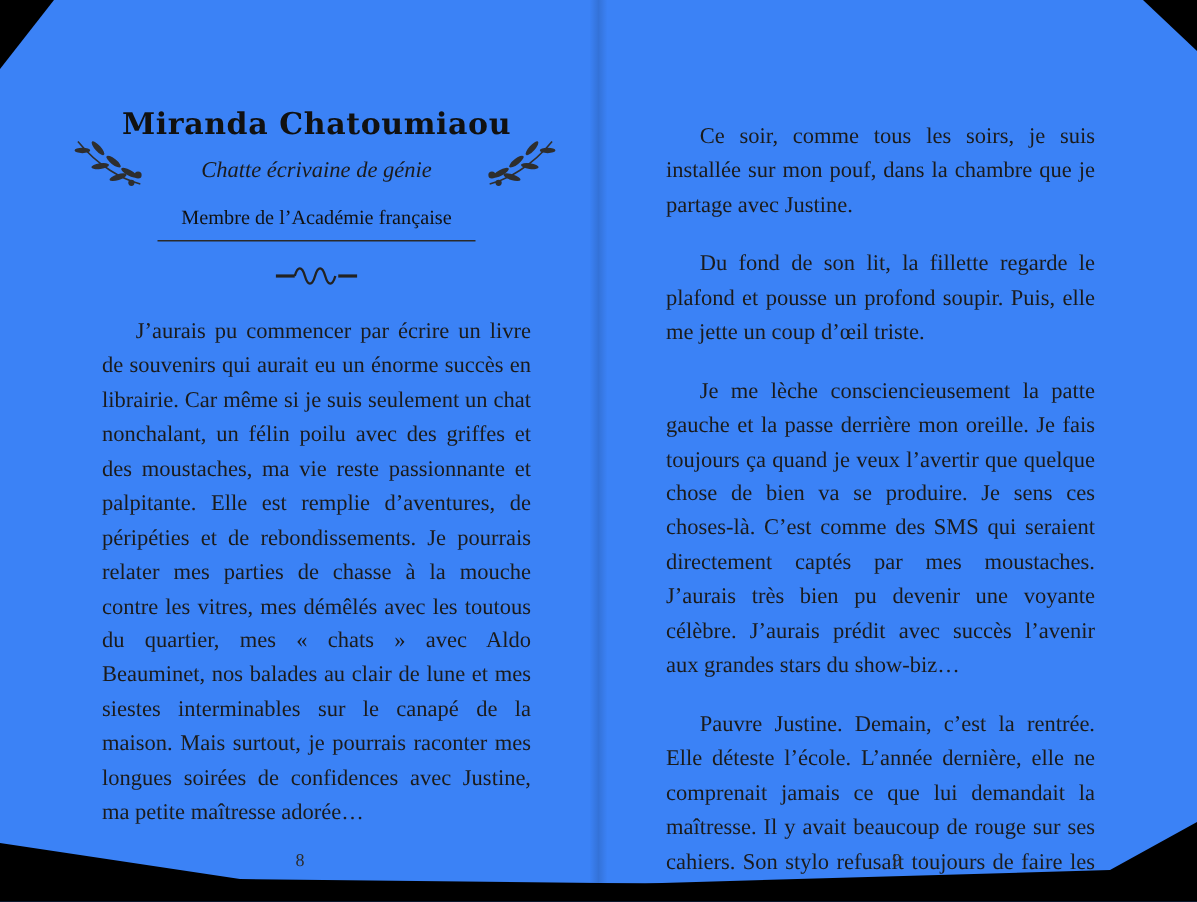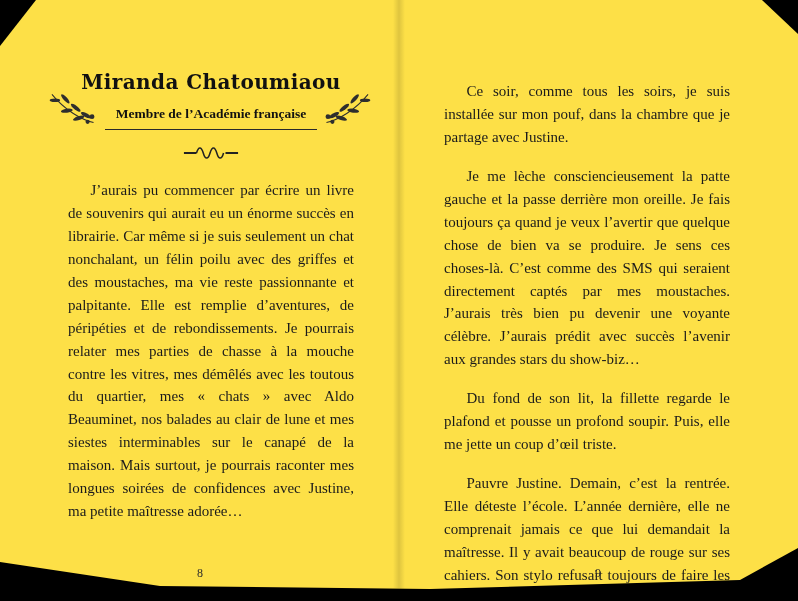--- a/index.html
+++ b/index.html
@@ -12,21 +12,21 @@
     position: relative;
     width: 798px;
     height: 601px;
     background: #000;
     overflow: hidden;
   }
   
   .spread {
     position: absolute;
     inset: 0;
-    background: #fde047;
+    background: #3b82f6;
     clip-path: polygon(
       0px 46px, 36px 0px, 762px 0px, 798px 34px,
       798px 548px, 740px 580px, 430px 589px, 160px 586px, 0px 562px
     );
   }
   .gutter {
     position: absolute;
     left: 393px;
     top: 0;
     width: 12px;
@@ -55,21 +55,21 @@
     color: #111;
   }
   .chapter-subtitle {
     font-size: 15px;
     font-style: italic;
     margin: 0 0 14px 0;
     color: #1b1b1b;
   }
   .chapter-affiliation {
     font-size: 13.5px;
-    font-weight: 700;
+    font-weight: 400;
     margin: 0 0 7px 0;
     color: #111;
   }
   .header-rule {
     width: 212px;
     height: 0;
     border-top: 1.2px solid #2a2a2a;
     margin: 0 auto 15px auto;
   }
   .branch {
@@ -137,40 +137,41 @@
           <ellipse cx="26" cy="42" rx="8" ry="2.6" transform="rotate(18 26 42)" fill="#2e2e2e"></ellipse>
           <ellipse cx="30" cy="28" rx="8" ry="2.6" transform="rotate(-38 30 28)" fill="#2e2e2e"></ellipse>
           <ellipse cx="42" cy="32" rx="8" ry="2.6" transform="rotate(8 42 32)" fill="#2e2e2e"></ellipse>
           <ellipse cx="44" cy="16" rx="8" ry="2.6" transform="rotate(-48 44 16)" fill="#2e2e2e"></ellipse>
           <ellipse cx="58" cy="18" rx="7" ry="2.4" fill="#2e2e2e"></ellipse>
           <circle cx="8" cy="40" r="3.2" fill="#2e2e2e"></circle>
           <circle cx="14" cy="47" r="2.8" fill="#2e2e2e"></circle>
         </svg>
 
         <h1 class="chapter-title">Miranda Chatoumiaou</h1>
+        <div class="chapter-subtitle">Chatte écrivaine de génie</div>
         <div class="chapter-affiliation">Membre de l’Académie française</div>
         <div class="header-rule"></div>
 
         <svg class="divider-ornament" viewBox="0 0 60 16" xmlns="http://www.w3.org/2000/svg">
           <path d="M2 8 H 15" stroke="#222" stroke-width="2.2" fill="none"></path>
           <path d="M15 8 c 2 -7 5 -7 7 0 c 2 7 5 7 7 0 c 2 -7 5 -7 7 0 c 2 7 5 7 7 0" stroke="#222" stroke-width="1.6" fill="none"></path>
           <path d="M45 8 H 58" stroke="#222" stroke-width="2.2" fill="none"></path>
         </svg>
       </div>
 
       <div class="body-text">
         <p>J’aurais pu commencer par écrire un livre de souvenirs qui aurait eu un énorme succès en librairie. Car même si je suis seulement un chat nonchalant, un félin poilu avec des griffes et des moustaches, ma vie reste passionnante et palpitante. Elle est remplie d’aventures, de péripéties et de rebondissements. Je pourrais relater mes parties de chasse à la mouche contre les vitres, mes démêlés avec les toutous du quartier, mes « chats » avec Aldo Beauminet, nos balades au clair de lune et mes siestes interminables sur le canapé de la maison. Mais surtout, je pourrais raconter mes longues soirées de confidences avec Justine, ma petite maîtresse adorée…</p>
       </div>
     </div>
 
     <div class="page page-right">
       <div class="body-text">
         <p>Ce soir, comme tous les soirs, je suis installée sur mon pouf, dans la chambre que je partage avec Justine.</p>
+        <p>Du fond de son lit, la fillette regarde le plafond et pousse un profond soupir. Puis, elle me jette un coup d’œil triste.</p>
         <p>Je me lèche consciencieusement la patte gauche et la passe derrière mon oreille. Je fais toujours ça quand je veux l’avertir que quelque chose de bien va se produire. Je sens ces choses-là. C’est comme des SMS qui seraient directement captés par mes moustaches. J’aurais très bien pu devenir une voyante célèbre. J’aurais prédit avec succès l’avenir aux grandes stars du show-biz…</p>
-        <p>Du fond de son lit, la fillette regarde le plafond et pousse un profond soupir. Puis, elle me jette un coup d’œil triste.</p>
         <p>Pauvre Justine. Demain, c’est la rentrée. Elle déteste l’école. L’année dernière, elle ne comprenait jamais ce que lui demandait la maîtresse. Il y avait beaucoup de rouge sur ses cahiers. Son stylo refusait toujours de faire les jolies boucles, l’arrondi des ponts et les barres droites qu’elle s’appliquait pourtant consciencieusement à tracer. Son écriture,</p>
       </div>
     </div>
 
     <div class="page-number page-number-left">8</div>
     <div class="page-number page-number-right">9</div>
   </div>
 </div>
 
 </body></html>

